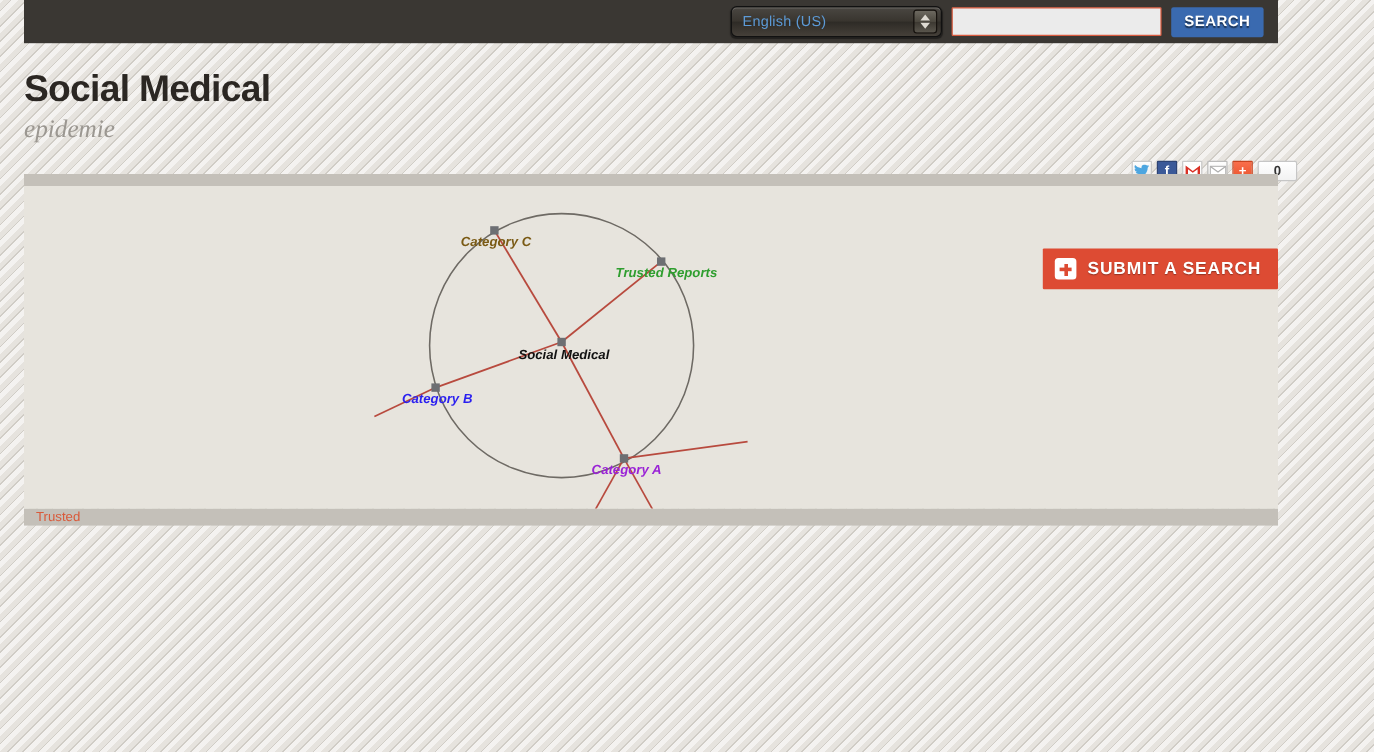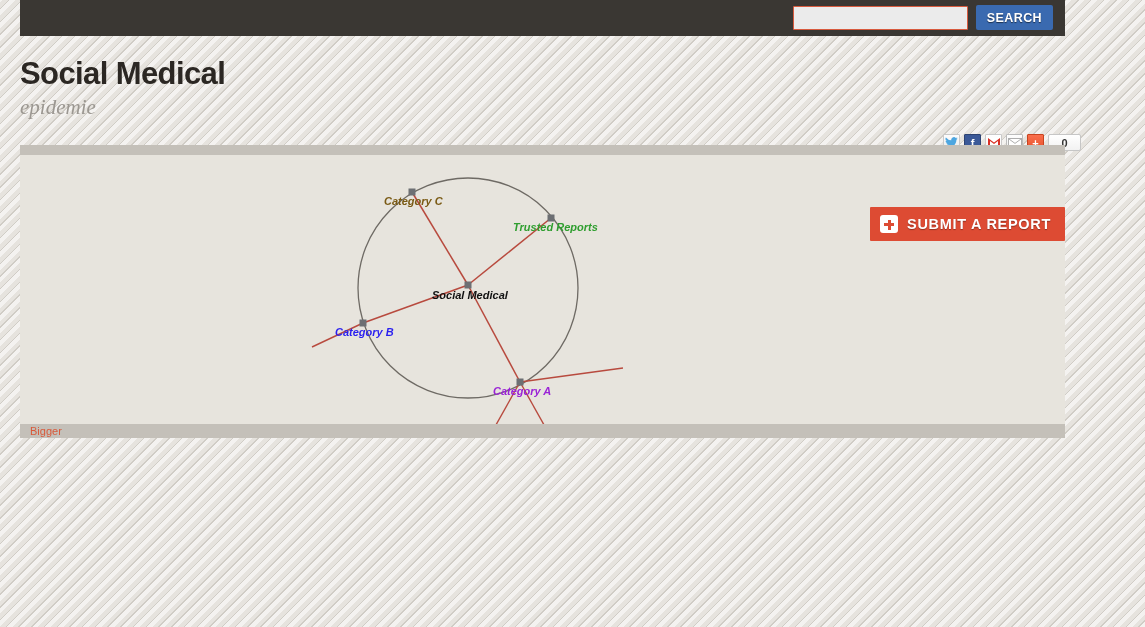--- a/index.html
+++ b/index.html
@@ -270,20 +270,27 @@
   
   #graph-svg { position: absolute; left: 0; top: 0; }
   .node-label { font-family: "Liberation Sans", sans-serif; font-size: 11px; font-weight: bold; font-style: italic; }
 </style>
 </head>
 <body>
 
 <div id="topbar">
   <div id="topbar-right">
 
+    <div class="lang-select">
+      <span class="lang-label">English (US)</span>
+      <span class="lang-stepper">
+        <span class="arrow-up"></span>
+        <span class="arrow-down"></span>
+      </span>
+    </div>
 
     <input class="search-input" type="text" placeholder="" style="">
 
     <button class="search-button">SEARCH</button>
   </div>
 </div>
 
 <div id="site-title">Social Medical</div>
 <div id="site-subtitle">epidemie</div>
 
@@ -331,20 +338,20 @@
         <rect x="527.5" y="59.5" width="7" height="7" fill="#6d6f73"></rect>
         <text x="493" y="76" fill="#2f9e2f" class="node-label" text-anchor="start">Trusted Reports</text>
         <rect x="339.5" y="164.5" width="7" height="7" fill="#6d6f73"></rect>
         <text x="315" y="181" fill="#2a1ff0" class="node-label" text-anchor="start">Category B</text>
         <rect x="496.5" y="223.5" width="7" height="7" fill="#6d6f73"></rect>
         <text x="473" y="240" fill="#9a23d6" class="node-label" text-anchor="start">Category A</text>
       </svg>
 
     <button id="submit-report">
       <span class="plus-box"></span>
-      <span class="sr-label">SUBMIT A REPORT</span>
+      <span class="sr-label">SUBMIT A SEARCH</span>
     </button>
   </div>
 
   <div id="panel-footer">
-    <a id="bigger-link" href="#">Bigger</a>
+    <a id="bigger-link" href="#">Trusted</a>
   </div>
 </div>
 
 </body></html>

